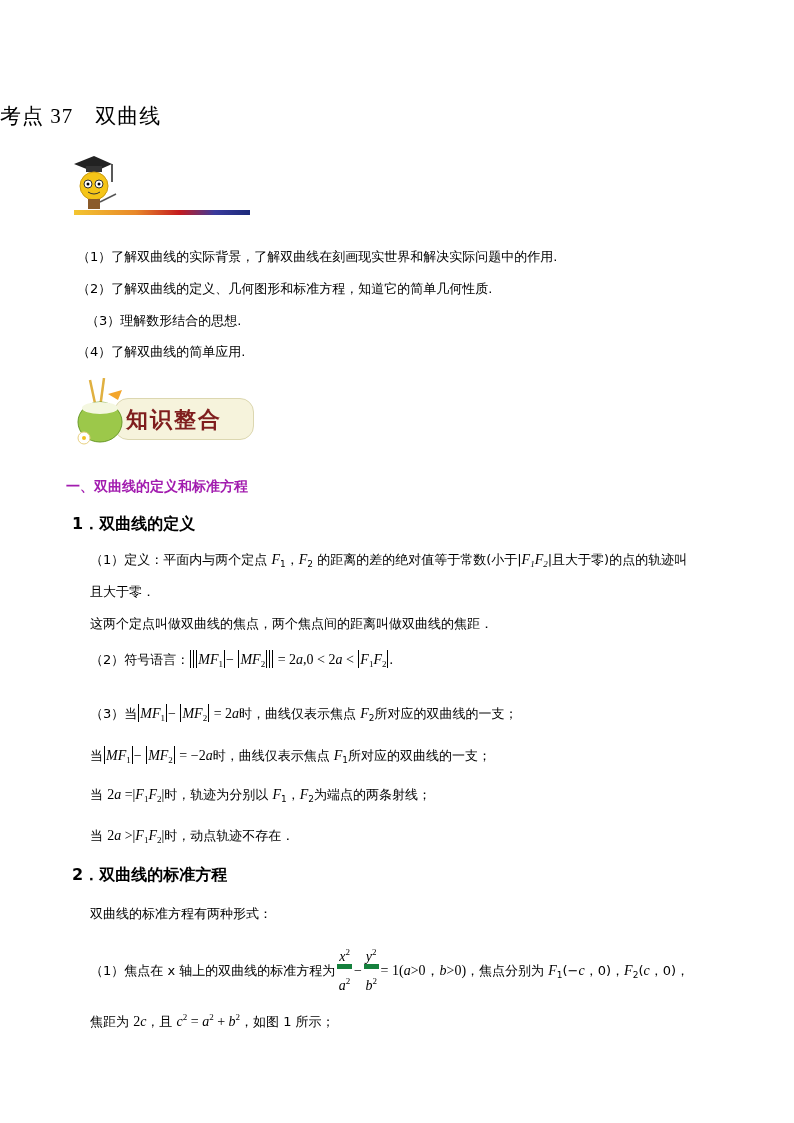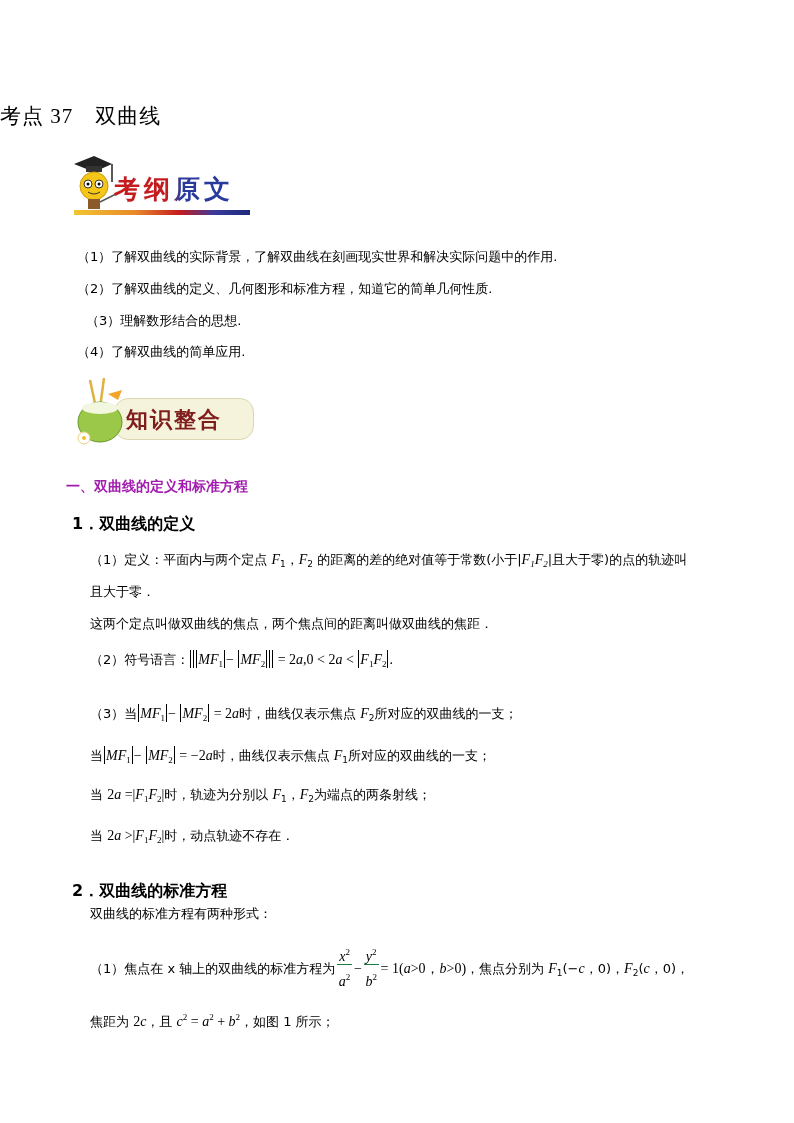--- a/index.html
+++ b/index.html
@@ -12,21 +12,21 @@
   .body-text { font-size:13px; line-height:14px; white-space:nowrap; }
   .serif-i { font-family:"Liberation Serif","DejaVu Serif", serif; font-style:italic; font-size:14px; }
   .serif { font-family:"Liberation Serif","DejaVu Serif", serif; font-size:14px; }
   .h-red { color:#a21caf; font-weight:bold; font-size:14px; }
   .h-bold { font-weight:bold; font-size:16px; }
   sub { font-size:9px; vertical-align:-3px; }
   sup { font-size:9px; vertical-align:6px; }
   .bar { display:inline-block; border-left:1px solid #000; height:18px; vertical-align:-4px; margin:0 1px; }
   .dbar { display:inline-block; border-left:1px solid #000; border-right:1px solid #000; width:2px; height:18px; vertical-align:-4px; margin:0 1px; }
   .frac { display:inline-block; vertical-align:middle; text-align:center; margin:0 2px; }
-  .frac .num { display:block; border-bottom:1px solid #15803d; padding:0 2px; line-height:14px; }
+  .frac .num { display:block; border-bottom:5px solid #15803d; padding:0 2px; line-height:14px; }
   .frac .den { display:block; line-height:24px; }
   
   .banner1 { left:68px; top:152px; width:182px; height:64px; }
   .banner1-text { position:absolute; left:46px; top:20px; font-size:26px; letter-spacing:4px;
                   font-family:"DejaVu Serif", serif; font-weight:bold; }
   .banner1-underline { position:absolute; left:6px; top:58px; width:176px; height:5px;
                        background:linear-gradient(90deg,#f3c530 0%,#e8882a 35%,#c41b1f 60%,#3a3a9c 80%,#1c2a7a 100%); }
   .banner2 { left:74px; top:378px; width:180px; height:72px; }
   .banner2-plate { position:absolute; left:40px; top:20px; width:138px; height:40px; border-radius:14px;
                    background:#f6f3dc; border:1px solid #dcd7b0; }
@@ -48,23 +48,20 @@
     <line x1="44" y1="12" x2="44" y2="30" stroke="#222" stroke-width="1.5"></line>
     <circle cx="26" cy="34" r="14" fill="#f5c518" stroke="#c99a10"></circle>
     <circle cx="20" cy="32" r="4" fill="#fff" stroke="#333"></circle>
     <circle cx="31" cy="32" r="4" fill="#fff" stroke="#333"></circle>
     <circle cx="20" cy="32" r="1.5" fill="#000"></circle>
     <circle cx="31" cy="32" r="1.5" fill="#000"></circle>
     <path d="M20 40 Q26 44 32 40" stroke="#333" fill="none"></path>
     <rect x="20" y="47" width="12" height="10" fill="#8a5a2a"></rect>
     <line x1="32" y1="50" x2="48" y2="42" stroke="#555" stroke-width="1.5"></line>
   </svg>
-  <div class="banner1-text">
-    <span style="background:linear-gradient(90deg,#c41b1f 0%,#c41b1f 45%,#2a3a9c 55%,#2a3a9c 100%);-webkit-background-clip:text;background-clip:text;color:transparent;">考纲原文</span>
-  </div>
   <div class="banner1-underline"></div>
 </div>
 
 <div class="abs body-text" style="left:77px;top:250px;">（1）了解双曲线的实际背景，了解双曲线在刻画现实世界和解决实际问题中的作用.</div>
 <div class="abs body-text" style="left:77px;top:282px;">（2）了解双曲线的定义、几何图形和标准方程，知道它的简单几何性质.</div>
 <div class="abs body-text" style="left:77px;top:314px;margin-left:9px;">（3）理解数形结合的思想.</div>
 <div class="abs body-text" style="left:77px;top:345px;">（4）了解双曲线的简单应用.</div>
 
 <div class="abs banner2">
   <div class="banner2-plate"></div>
@@ -103,21 +100,21 @@
 </div>
 
 <div class="abs body-text" style="left:90px;top:788px;">
   当 <span class="serif">2<i>a</i> =|<i>F</i><sub>1</sub><i>F</i><sub>2</sub>|</span>时，轨迹为分别以 <i class="serif-i">F</i><sub>1</sub>，<i class="serif-i">F</i><sub>2</sub>为端点的两条射线；
 </div>
 
 <div class="abs body-text" style="left:90px;top:829px;">
   当 <span class="serif">2<i>a</i> &gt;|<i>F</i><sub>1</sub><i>F</i><sub>2</sub>|</span>时，动点轨迹不存在．
 </div>
 
-<div class="abs h-bold" style="left:72px;top:865px;margin-top:16px;">2．双曲线的标准方程</div>
+<div class="abs h-bold" style="left:72px;top:865px;">2．双曲线的标准方程</div>
 <div class="abs body-text" style="left:90px;top:907px;">双曲线的标准方程有两种形式：</div>
 
 <div class="abs body-text" style="left:90px;top:945px;">
   <span>（1）焦点在 x 轴上的双曲线的标准方程为</span><span class="serif"><span class="frac"><span class="num"><i>x</i><sup>2</sup></span><span class="den"><i>a</i><sup>2</sup></span></span>−<span class="frac"><span class="num"><i>y</i><sup>2</sup></span><span class="den"><i>b</i><sup>2</sup></span></span>= 1(<i>a</i>&gt;0，<i>b</i>&gt;0)</span><span>，焦点分别为 <i class="serif-i">F</i><sub>1</sub>(−<i class="serif-i">c</i>，0)，<i class="serif-i">F</i><sub>2</sub>(<i class="serif-i">c</i>，0)，</span>
 </div>
 <div class="abs body-text" style="left:90px;top:1010px;">
   焦距为 <span class="serif">2<i>c</i></span>，且 <span class="serif"><i>c</i><sup>2</sup> = <i>a</i><sup>2</sup> + <i>b</i><sup>2</sup></span>，如图 1 所示；
 </div>
 
 </body></html>

